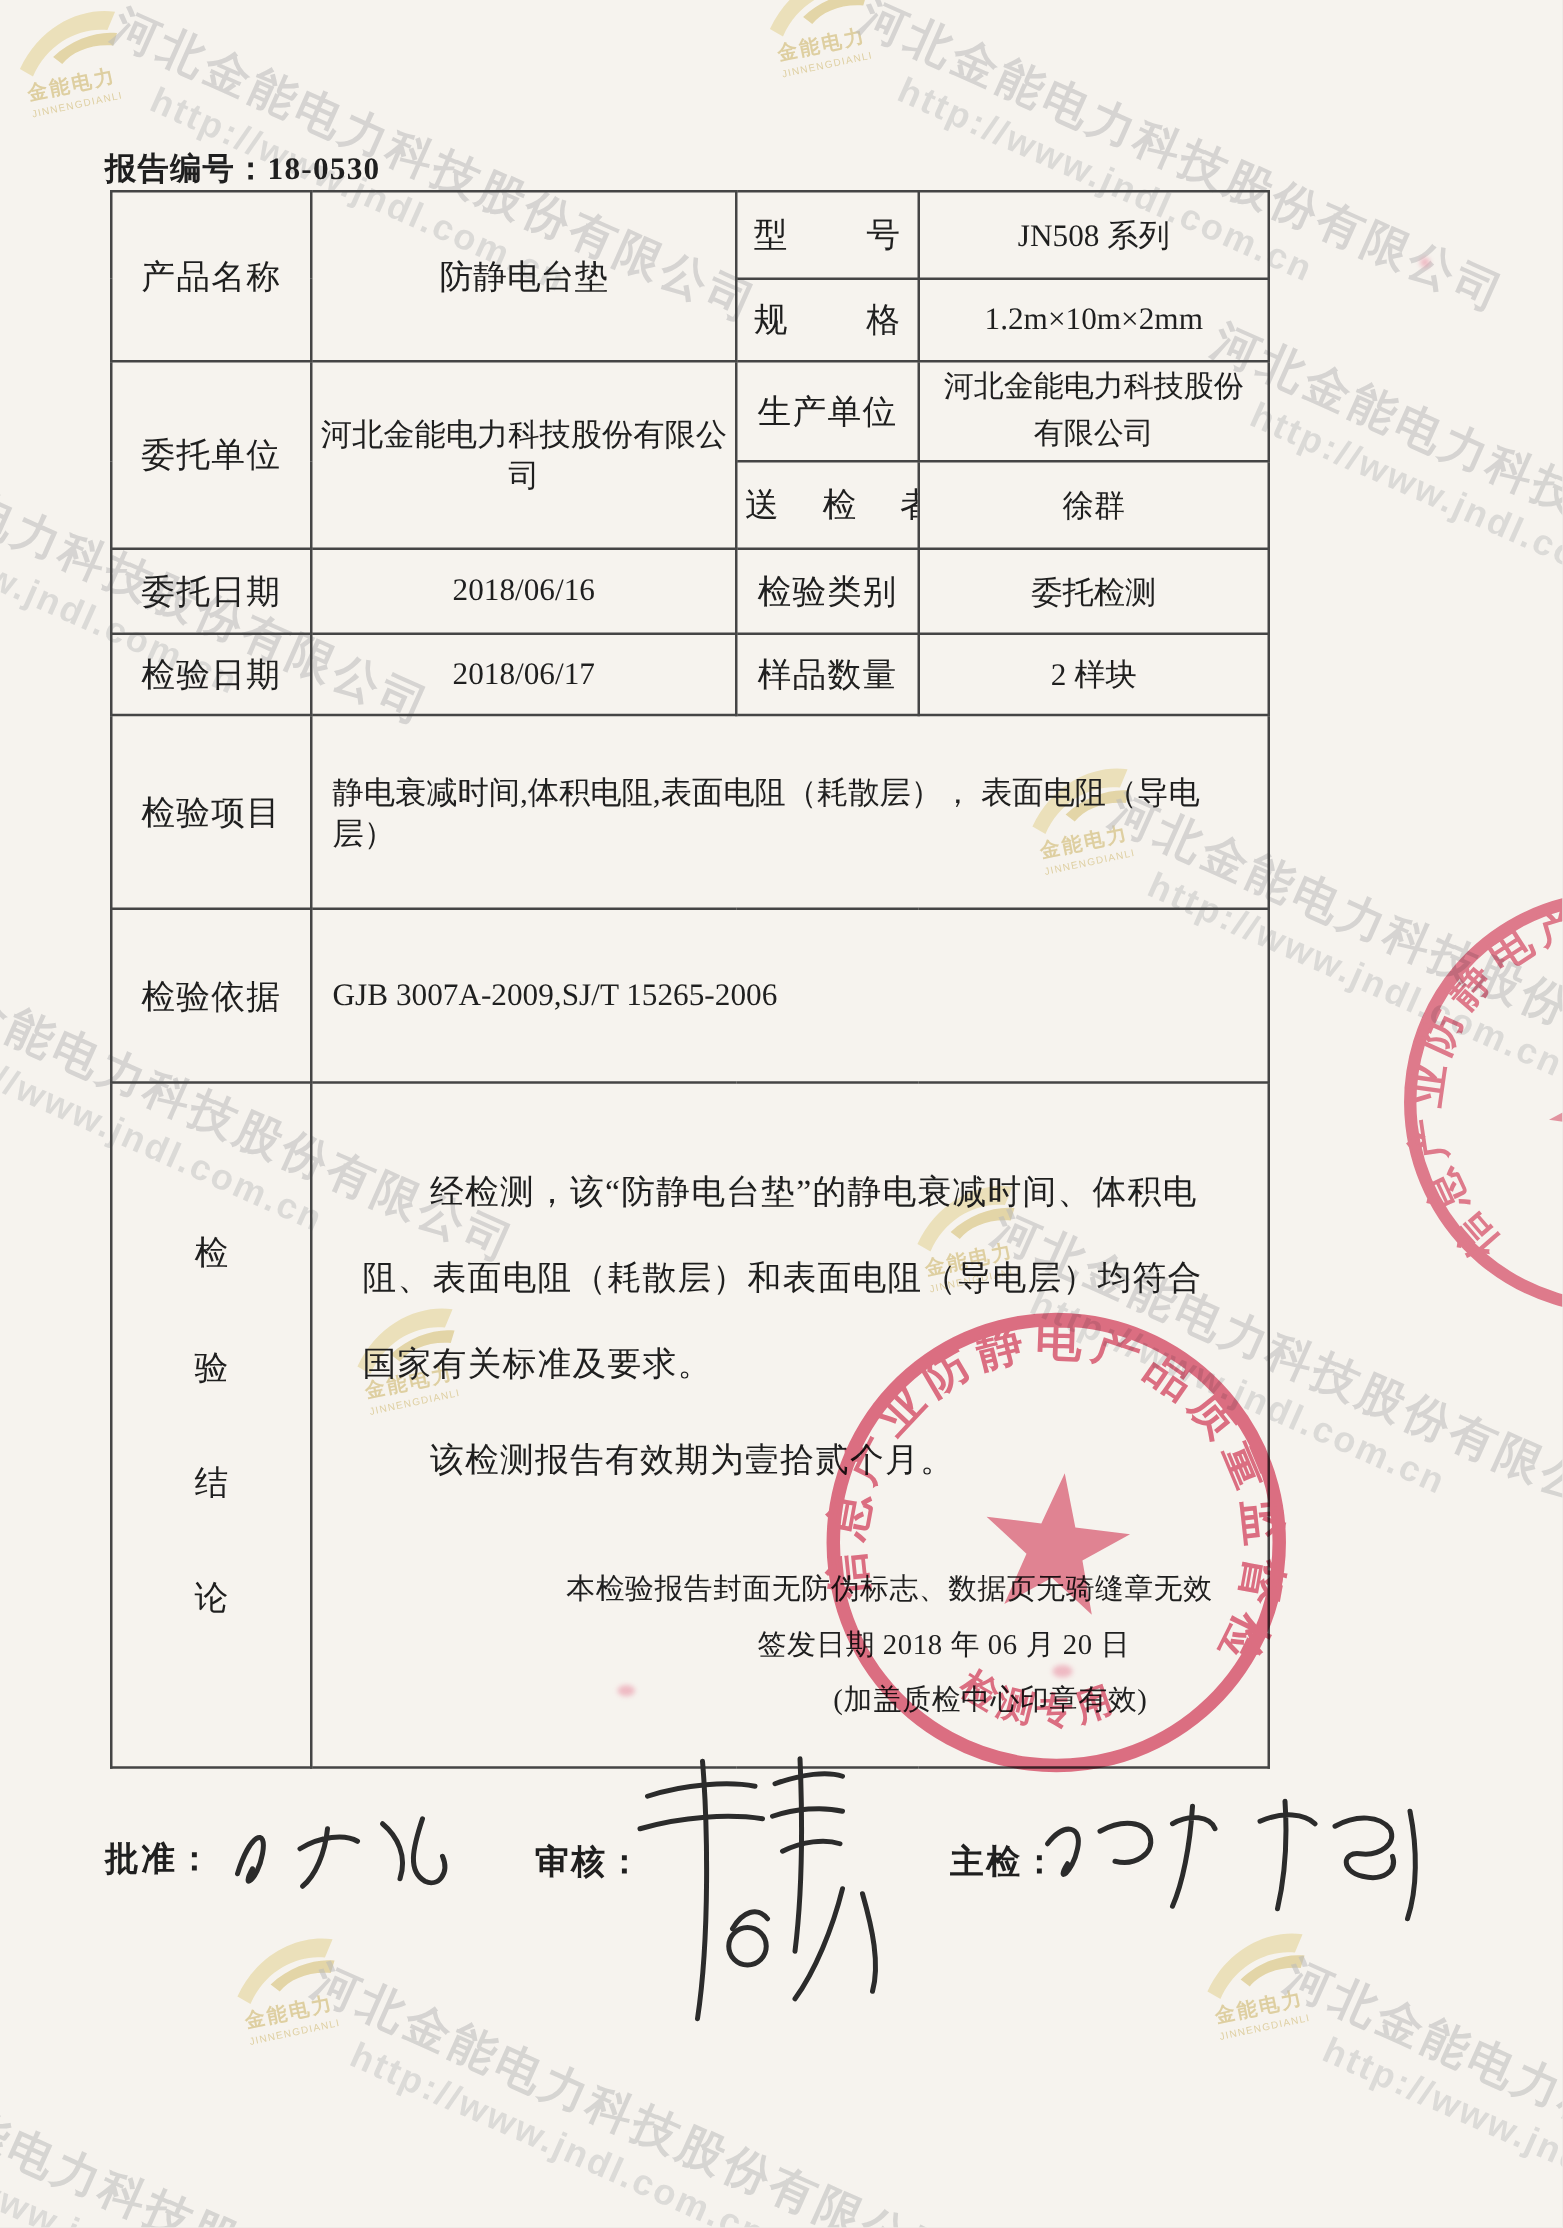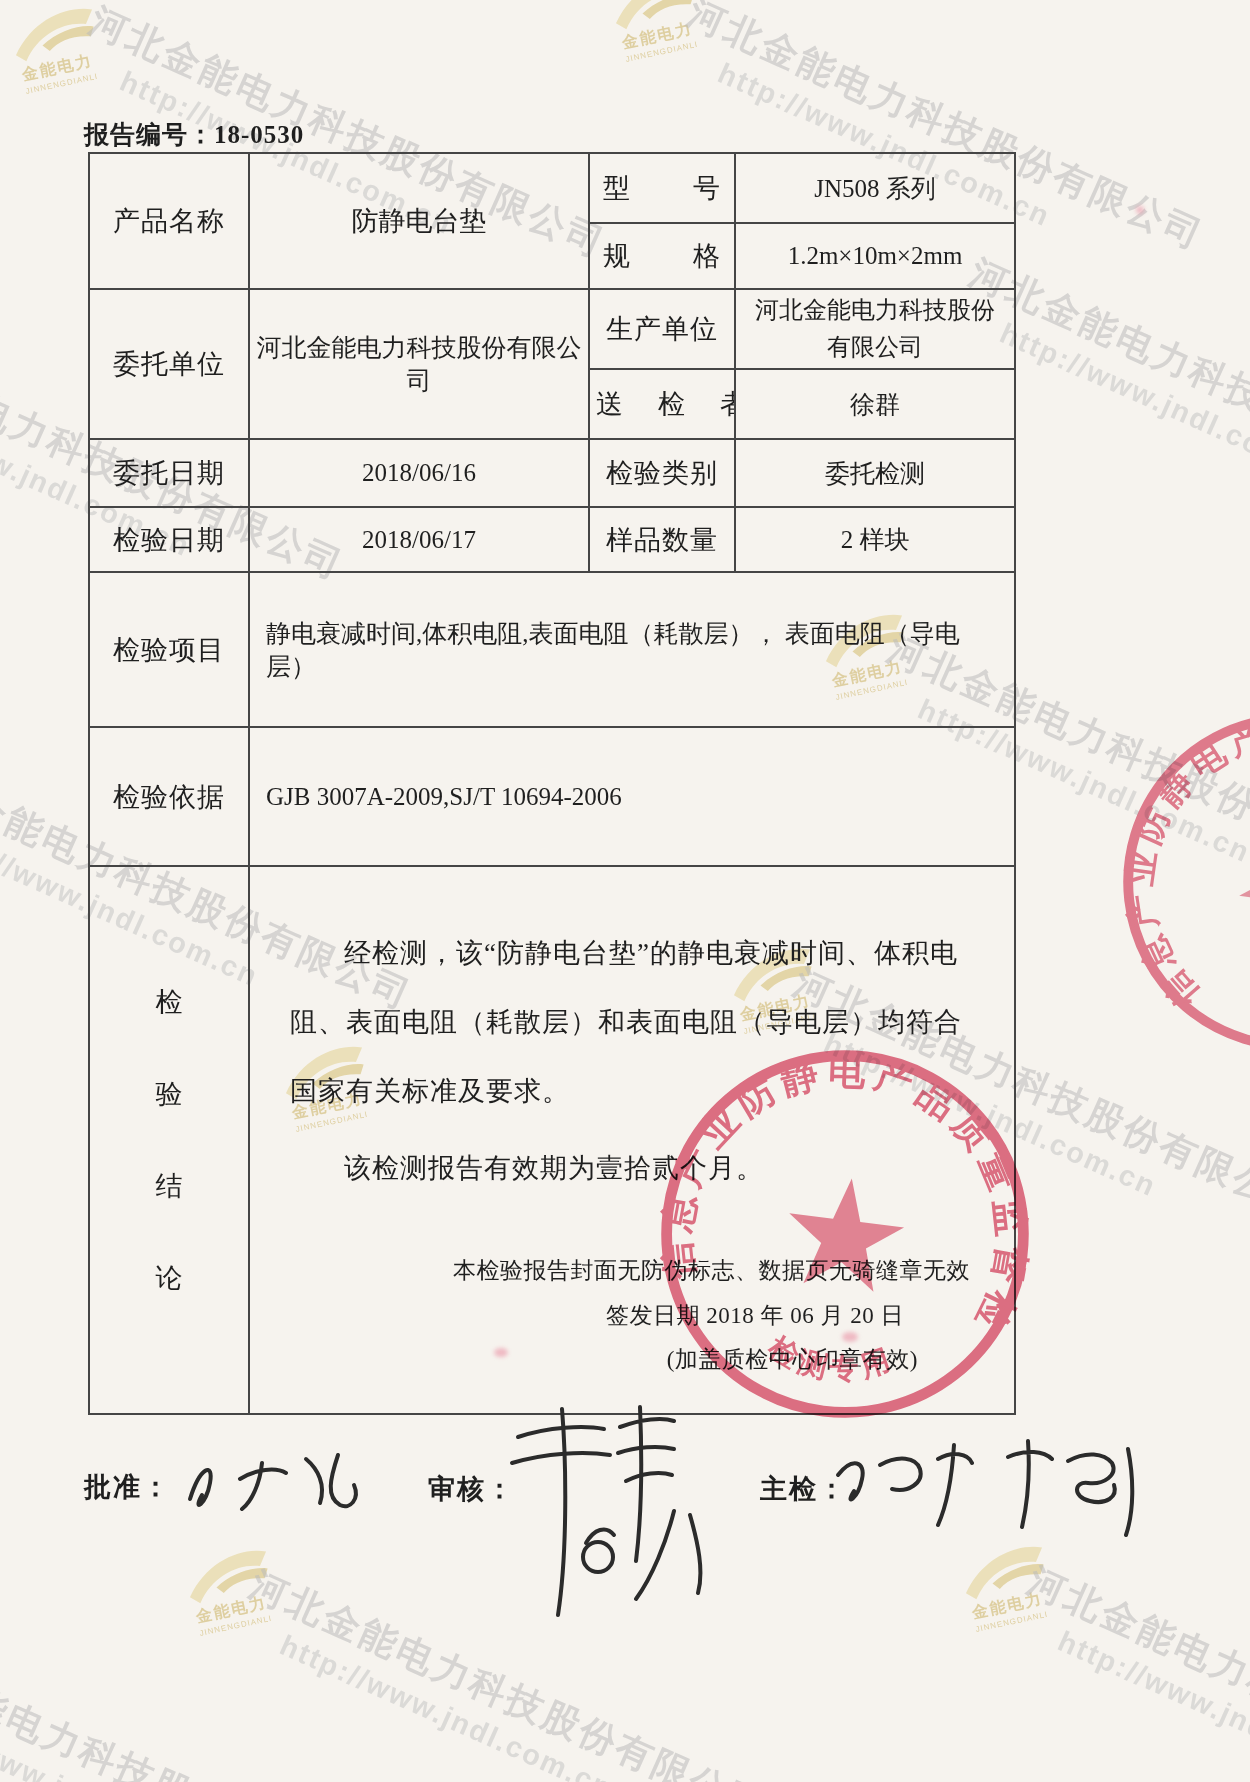--- a/index.html
+++ b/index.html
@@ -215,21 +215,21 @@
         <td>2018/06/17</td>
         <td class="lbl">样品数量</td>
         <td>2 样块</td>
       </tr>
       <tr style="height:155px">
         <td class="lbl">检验项目</td>
         <td class="left" colspan="3">静电衰减时间,体积电阻,表面电阻（耗散层）， 表面电阻（导电层）</td>
       </tr>
       <tr style="height:139px">
         <td class="lbl">检验依据</td>
-        <td class="left" colspan="3">GJB 3007A-2009,SJ/T 10694-2006</td>
+        <td class="left" colspan="3">GJB 3007A-2009,SJ/T 15265-2006</td>
       </tr>
       <tr style="height:548px">
         <td>
           <div class="vlabel">
             <span>检</span>
             <span>验</span>
             <span>结</span>
             <span>论</span>
           </div>
         </td>

